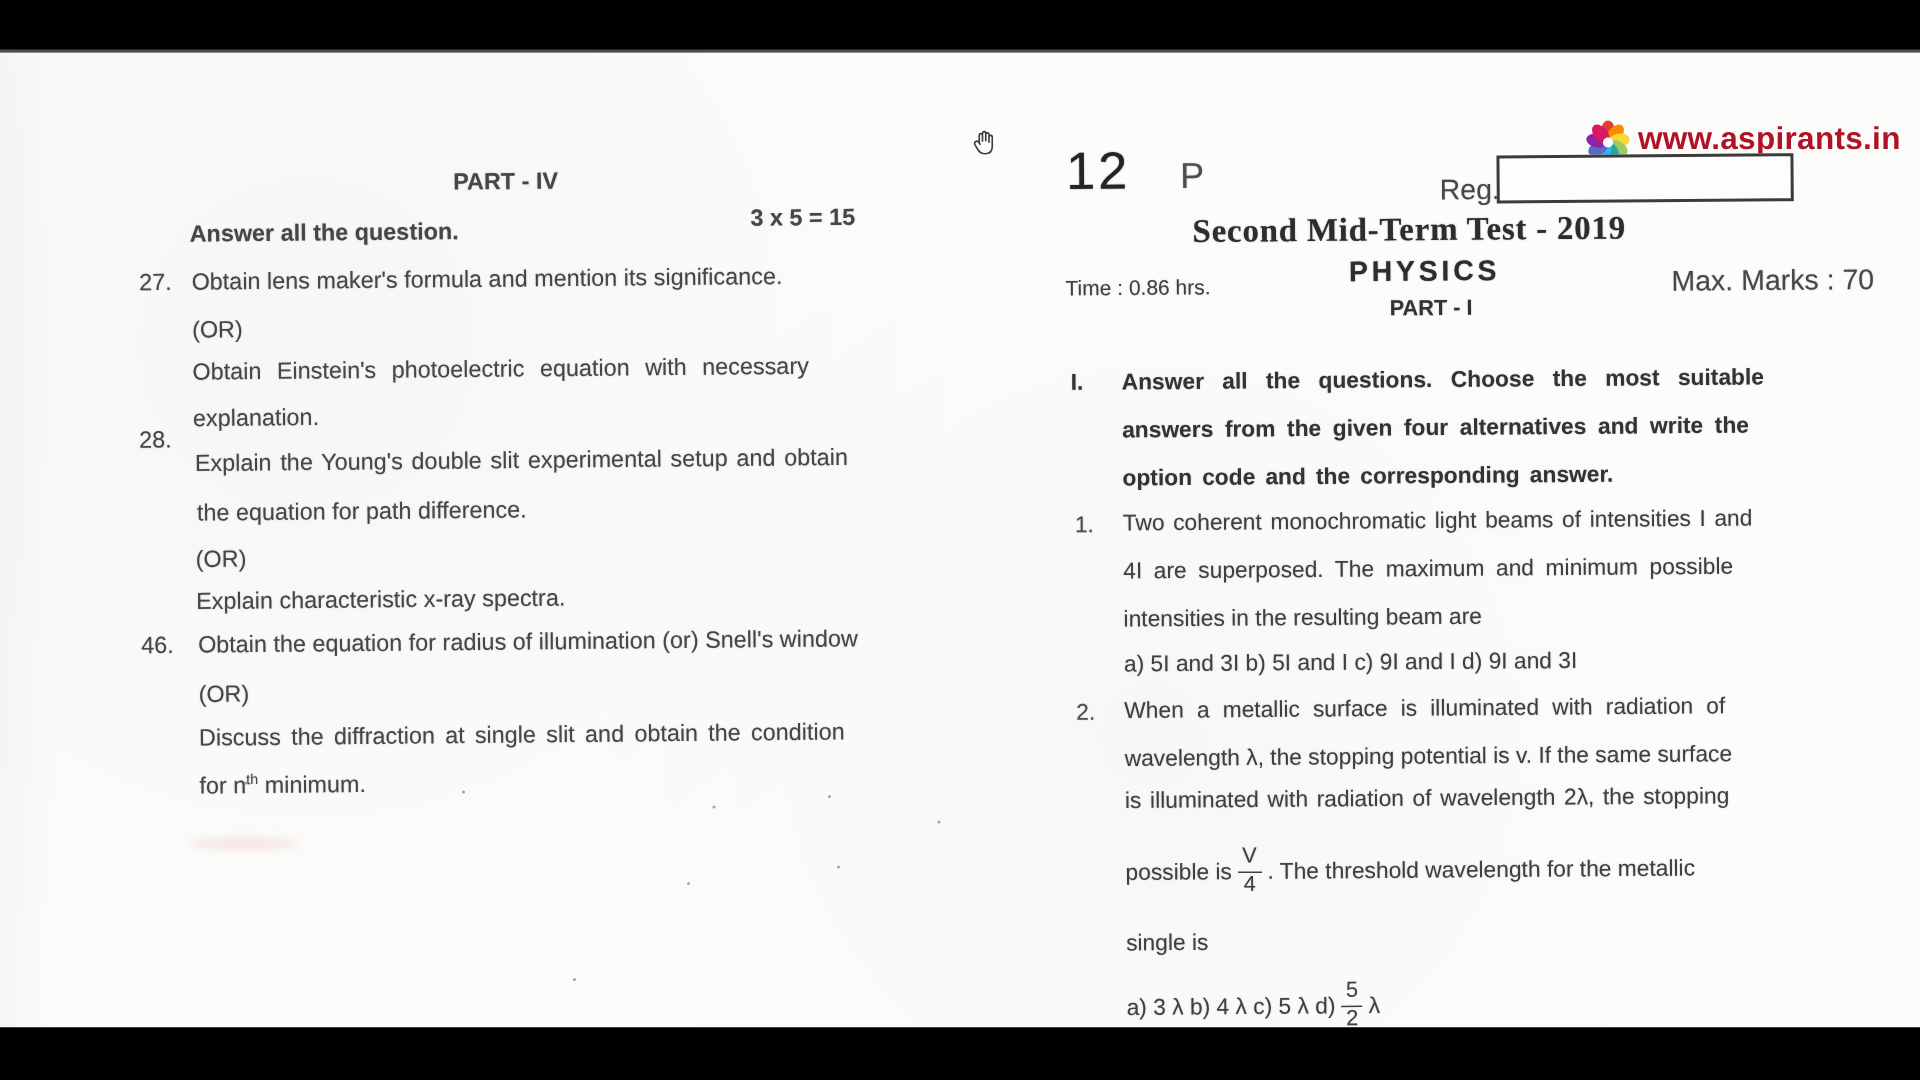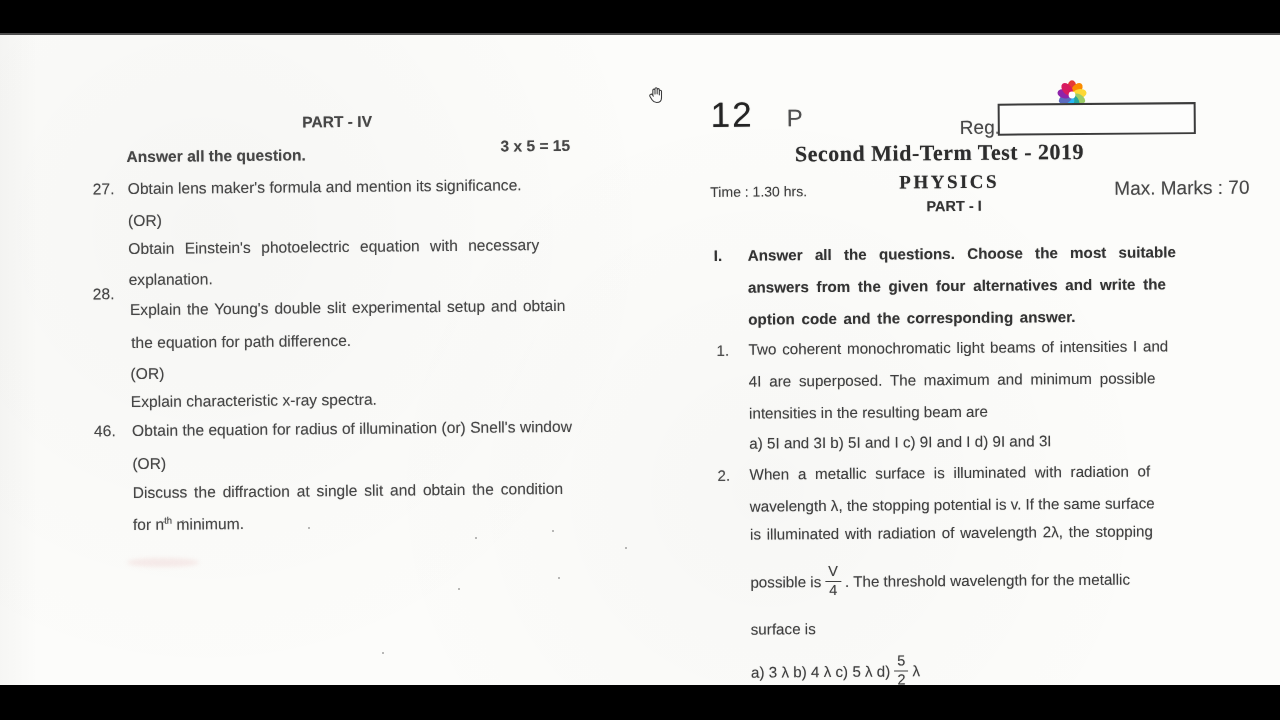--- a/index.html
+++ b/index.html
@@ -19,21 +19,21 @@
   .pg-right{left:700px;top:52px;width:516px;height:640px;transform:rotate(-0.45deg);}
   .line{position:absolute;white-space:nowrap;font-size:15.2px;color:#3f3f3f;
         text-shadow:0 0 1px rgba(80,80,80,0.40);}
   .pg-left .line{font-size:15.6px;color:#464646;}
   .bold{font-weight:700;color:#333;}
   .qnum{color:#4d4d4d;}
   .ws1{word-spacing:1.5px}.ws2{word-spacing:2.5px}.ws3{word-spacing:3.5px}
   .ws4{word-spacing:4.5px}.ws6{word-spacing:6px}.ws8{word-spacing:8px}
   .serif-title{font-family:"Liberation Serif",serif;font-weight:700;font-size:22px;
         color:#2d2d2d;letter-spacing:0.5px;text-shadow:0 0 1px rgba(50,50,50,0.5);}
-  .serif-sub{font-family:Liberation Serif, serif;font-weight:700;font-size:19px;
+  .serif-sub{font-family:Liberation Sans, sans-serif;font-weight:700;font-size:19px;
         color:#2d2d2d;letter-spacing:2.5px;text-shadow:0 0 1px rgba(50,50,50,0.5);}
   .code-num{font-size:35px;font-weight:400;color:#242424;letter-spacing:2px;
         text-shadow:0 0 1px rgba(40,40,40,0.6);}
   .code-letter{font-size:24px;color:#4e4e4e;}
   .small-label{font-size:19px;color:#474747;margin-left:35px;}
   .regbox{position:absolute;left:300px;top:17px;width:194px;height:28px;
         border:2px solid #3b3b3b;background:#fdfdfc;}
   .flexline{display:flex;align-items:center;height:46px;}
   .frac{display:inline-flex;flex-direction:column;align-items:center;line-height:1.05;
         margin:0 4px;font-size:14.5px;}
@@ -64,20 +64,21 @@
         <ellipse rx="4.6" ry="7.2" cy="-7.5" fill="#fdd835" transform="rotate(80)"></ellipse>
         <ellipse rx="4.6" ry="7.2" cy="-7.5" fill="#9ccc65" transform="rotate(120)"></ellipse>
         <ellipse rx="4.6" ry="7.2" cy="-7.5" fill="#26a69a" transform="rotate(160)"></ellipse>
         <ellipse rx="4.6" ry="7.2" cy="-7.5" fill="#29b6f6" transform="rotate(200)"></ellipse>
         <ellipse rx="4.6" ry="7.2" cy="-7.5" fill="#5c6bc0" transform="rotate(240)"></ellipse>
         <ellipse rx="4.6" ry="7.2" cy="-7.5" fill="#8e24aa" transform="rotate(280)"></ellipse>
         <ellipse rx="4.6" ry="7.2" cy="-7.5" fill="#d81b60" transform="rotate(320)"></ellipse>
         <circle r="3.4" fill="#ffffff"></circle>
       </g>
     </svg>
+    <div class="watermark-text">www.aspirants.in</div>
 
     <svg class="cursor" viewBox="0 0 24 26">
       <path d="M8.2 12V6a1.3 1.3 0 0 1 2.6 0v4.6m0-5.4V4.4a1.3 1.3 0 0 1 2.6 0v6m0-5a1.3 1.3 0 0 1 2.6 0v6.2m0-4.2a1.3 1.3 0 0 1 2.6 0v7.6c0 3.6-2.2 5.8-5.8 5.8-2.8 0-4.3-1.1-5.6-3.2l-2.4-3.9c-.65-1.05-.3-2.1.65-2.65.75-.45 1.85-.2 2.4.65l.95 1.5" fill="#fdfdfd" stroke="#3c3c3c" stroke-width="1.3" stroke-linecap="round" stroke-linejoin="round"></path>
     </svg>
 
     <div class="pg pg-left">
       <div class="line bold" style="left:216px;top:0">PART - IV</div>
       <div class="line bold" style="left:40px;top:33px">Answer all the question.</div>
       <div class="line bold" style="left:414px;top:26px">3 x 5 = 15</div>
 
@@ -101,21 +102,21 @@
     </div>
 
     <div class="pg pg-right">
       <div class="line code-num" style="left:13px;top:6px">12</div>
       <div class="line code-letter" style="left:89px;top:16px">P</div>
       <div class="line small-label" style="left:227px;top:30px">Reg. No.</div>
       <div class="regbox"></div>
 
       <div class="line serif-title" style="left:97px;top:53px">Second Mid-Term Test - 2019</div>
       <div class="line serif-sub" style="left:201px;top:84px">PHYSICS</div>
-      <div class="line" style="left:12px;top:95px;font-size:14px">Time : 1.30 hrs.</div>
+      <div class="line" style="left:12px;top:95px;font-size:14px">Time : 0.86 hrs.</div>
       <div class="line small-label" style="left:381px;top:92px">Max. Marks : 70</div>
       <div class="line bold" style="left:228px;top:111px;font-size:14.5px">PART - I</div>
 
       <div class="line bold" style="left:15px;top:158px">I.</div>
       <div class="line bold ws8" style="left:49px;top:158px">Answer all the questions. Choose the most suitable</div>
       <div class="line bold ws3" style="left:49px;top:190px">answers from the given four alternatives and write the</div>
       <div class="line bold ws2" style="left:49px;top:222px">option code and the corresponding answer.</div>
 
       <div class="line qnum" style="left:17px;top:253px">1.</div>
       <div class="line ws1" style="left:49px;top:252px">Two coherent monochromatic light beams of intensities I and</div>
@@ -130,21 +131,21 @@
 
       <div class="line flexline" style="left:49px;top:470px">
         <span>possible is</span>
         <span class="frac">
             <span class="fr-num">V</span>
             <span class="fr-den">4</span>
           </span>
         <span>.  The threshold wavelength for the metallic</span>
       </div>
 
-      <div class="line" style="left:49px;top:532px">surface is</div>
+      <div class="line" style="left:49px;top:532px">single is</div>
 
       <div class="line flexline" style="left:49px;top:560px">
         <span>a) 3 λ  b) 4 λ  c) 5 λ d)</span>
         <span class="frac">
             <span class="fr-num">5</span>
             <span class="fr-den">2</span>
           </span>
         <span>λ</span>
       </div>
 

